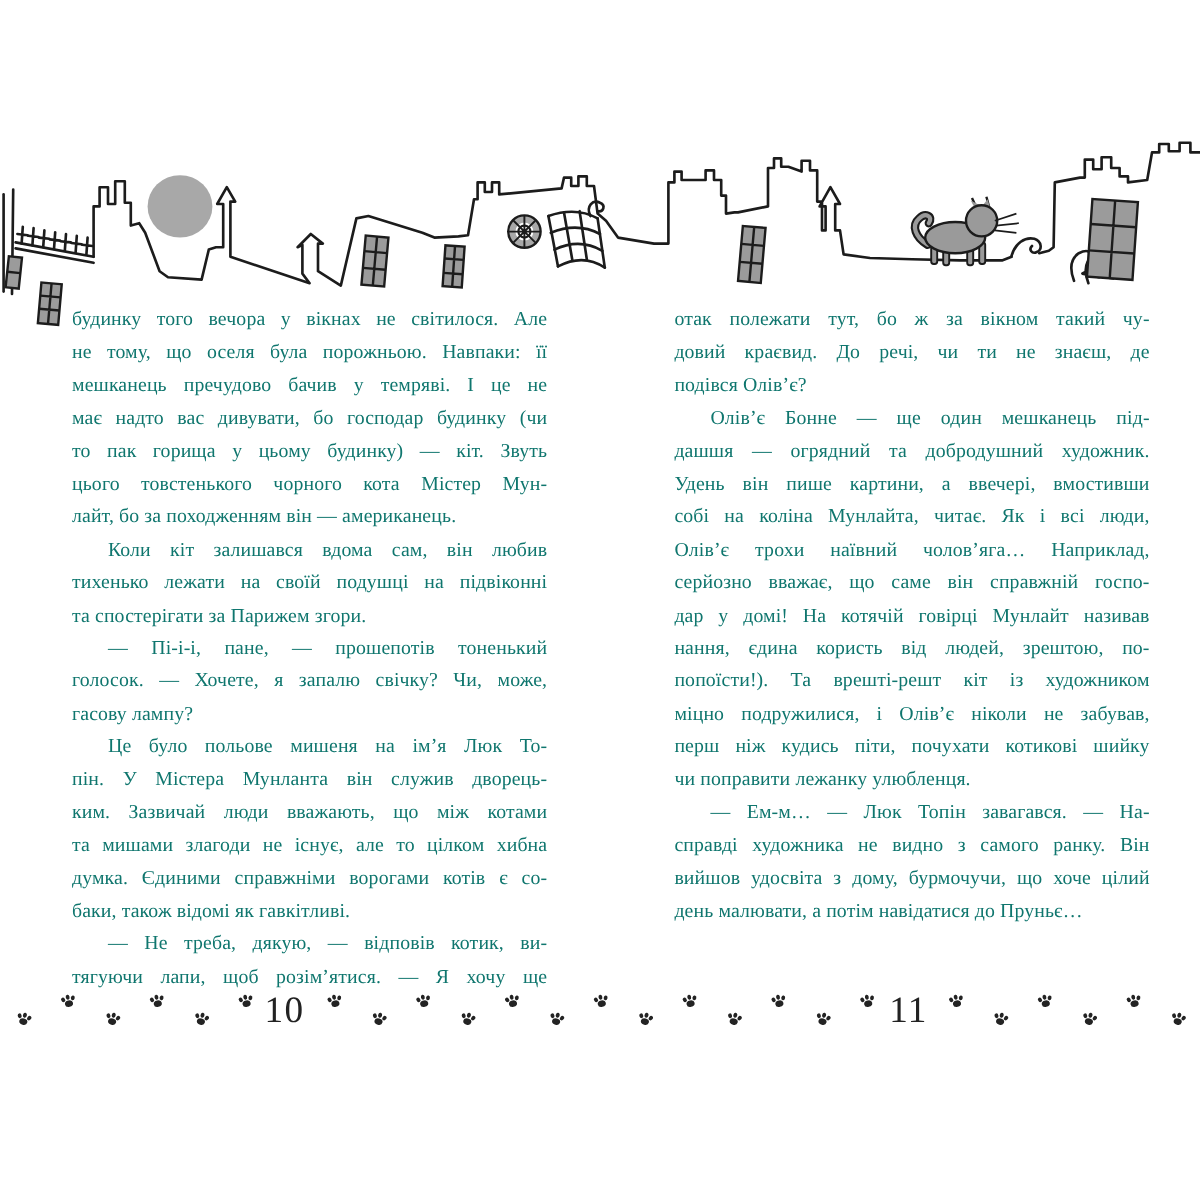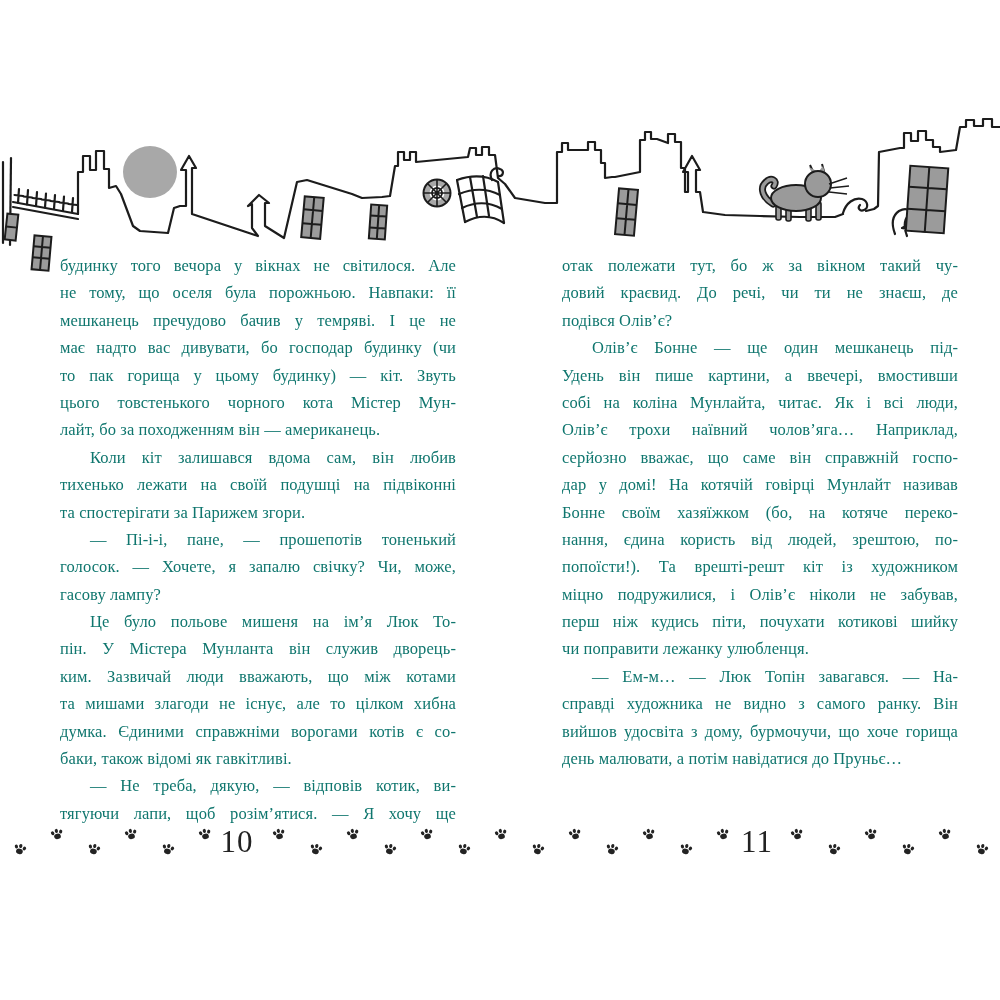--- a/index.html
+++ b/index.html
@@ -160,34 +160,34 @@
     <div class="line end">баки, також відомі як гавкітливі.</div>
     <div class="line indent">— Не треба, дякую, — відповів котик, ви-</div>
     <div class="line">тягуючи лапи, щоб розім’ятися. — Я хочу ще</div>
   </div>
 
 <div id="right-page-text" class="page-text">
     <div class="line">отак полежати тут, бо ж за вікном такий чу-</div>
     <div class="line">довий краєвид. До речі, чи ти не знаєш, де</div>
     <div class="line end">подівся Олів’є?</div>
     <div class="line indent">Олів’є Бонне — ще один мешканець під-</div>
+    <div class="line">дашшя — огрядний та добродушний художник.</div>
     <div class="line">Удень він пише картини, а ввечері, вмостивши</div>
     <div class="line">собі на коліна Мунлайта, читає. Як і всі люди,</div>
     <div class="line">Олів’є трохи наївний чолов’яга… Наприклад,</div>
     <div class="line">серйозно вважає, що саме він справжній госпо-</div>
     <div class="line">дар у домі! На котячій говірці Мунлайт називав</div>
-    <div class="line">Бонне своїм хазяїжком (бо, на котяче переко-</div>
     <div class="line">нання, єдина користь від людей, зрештою, по-</div>
     <div class="line">попоїсти!). Та врешті-решт кіт із художником</div>
     <div class="line">міцно подружилися, і Олів’є ніколи не забував,</div>
     <div class="line">перш ніж кудись піти, почухати котикові шийку</div>
     <div class="line end">чи поправити лежанку улюбленця.</div>
     <div class="line indent">— Ем-м… — Люк Топін завагався. — На-</div>
     <div class="line">справді художника не видно з самого ранку. Він</div>
-    <div class="line">вийшов удосвіта з дому, бурмочучи, що хоче горища</div>
+    <div class="line">вийшов удосвіта з дому, бурмочучи, що хоче цілий</div>
     <div class="line end">день малювати, а потім навідатися до Пруньє…</div>
   </div>
 
 <div id="footer">
   <div id="pagenum-left" class="pagenum">10</div>
   <div id="pagenum-right" class="pagenum">11</div>
 <span class="paw" style="left: 13px; top: 24px;"><svg width="14" height="14" viewBox="0 0 14 14" style="transform:rotate(14deg)">
         <g fill="#232323">
           <ellipse cx="7" cy="9.4" rx="3.4" ry="2.7"></ellipse>
           <ellipse cx="2.9" cy="5.4" rx="1.6" ry="2" transform="rotate(-25 2.9 5.4)"></ellipse>

